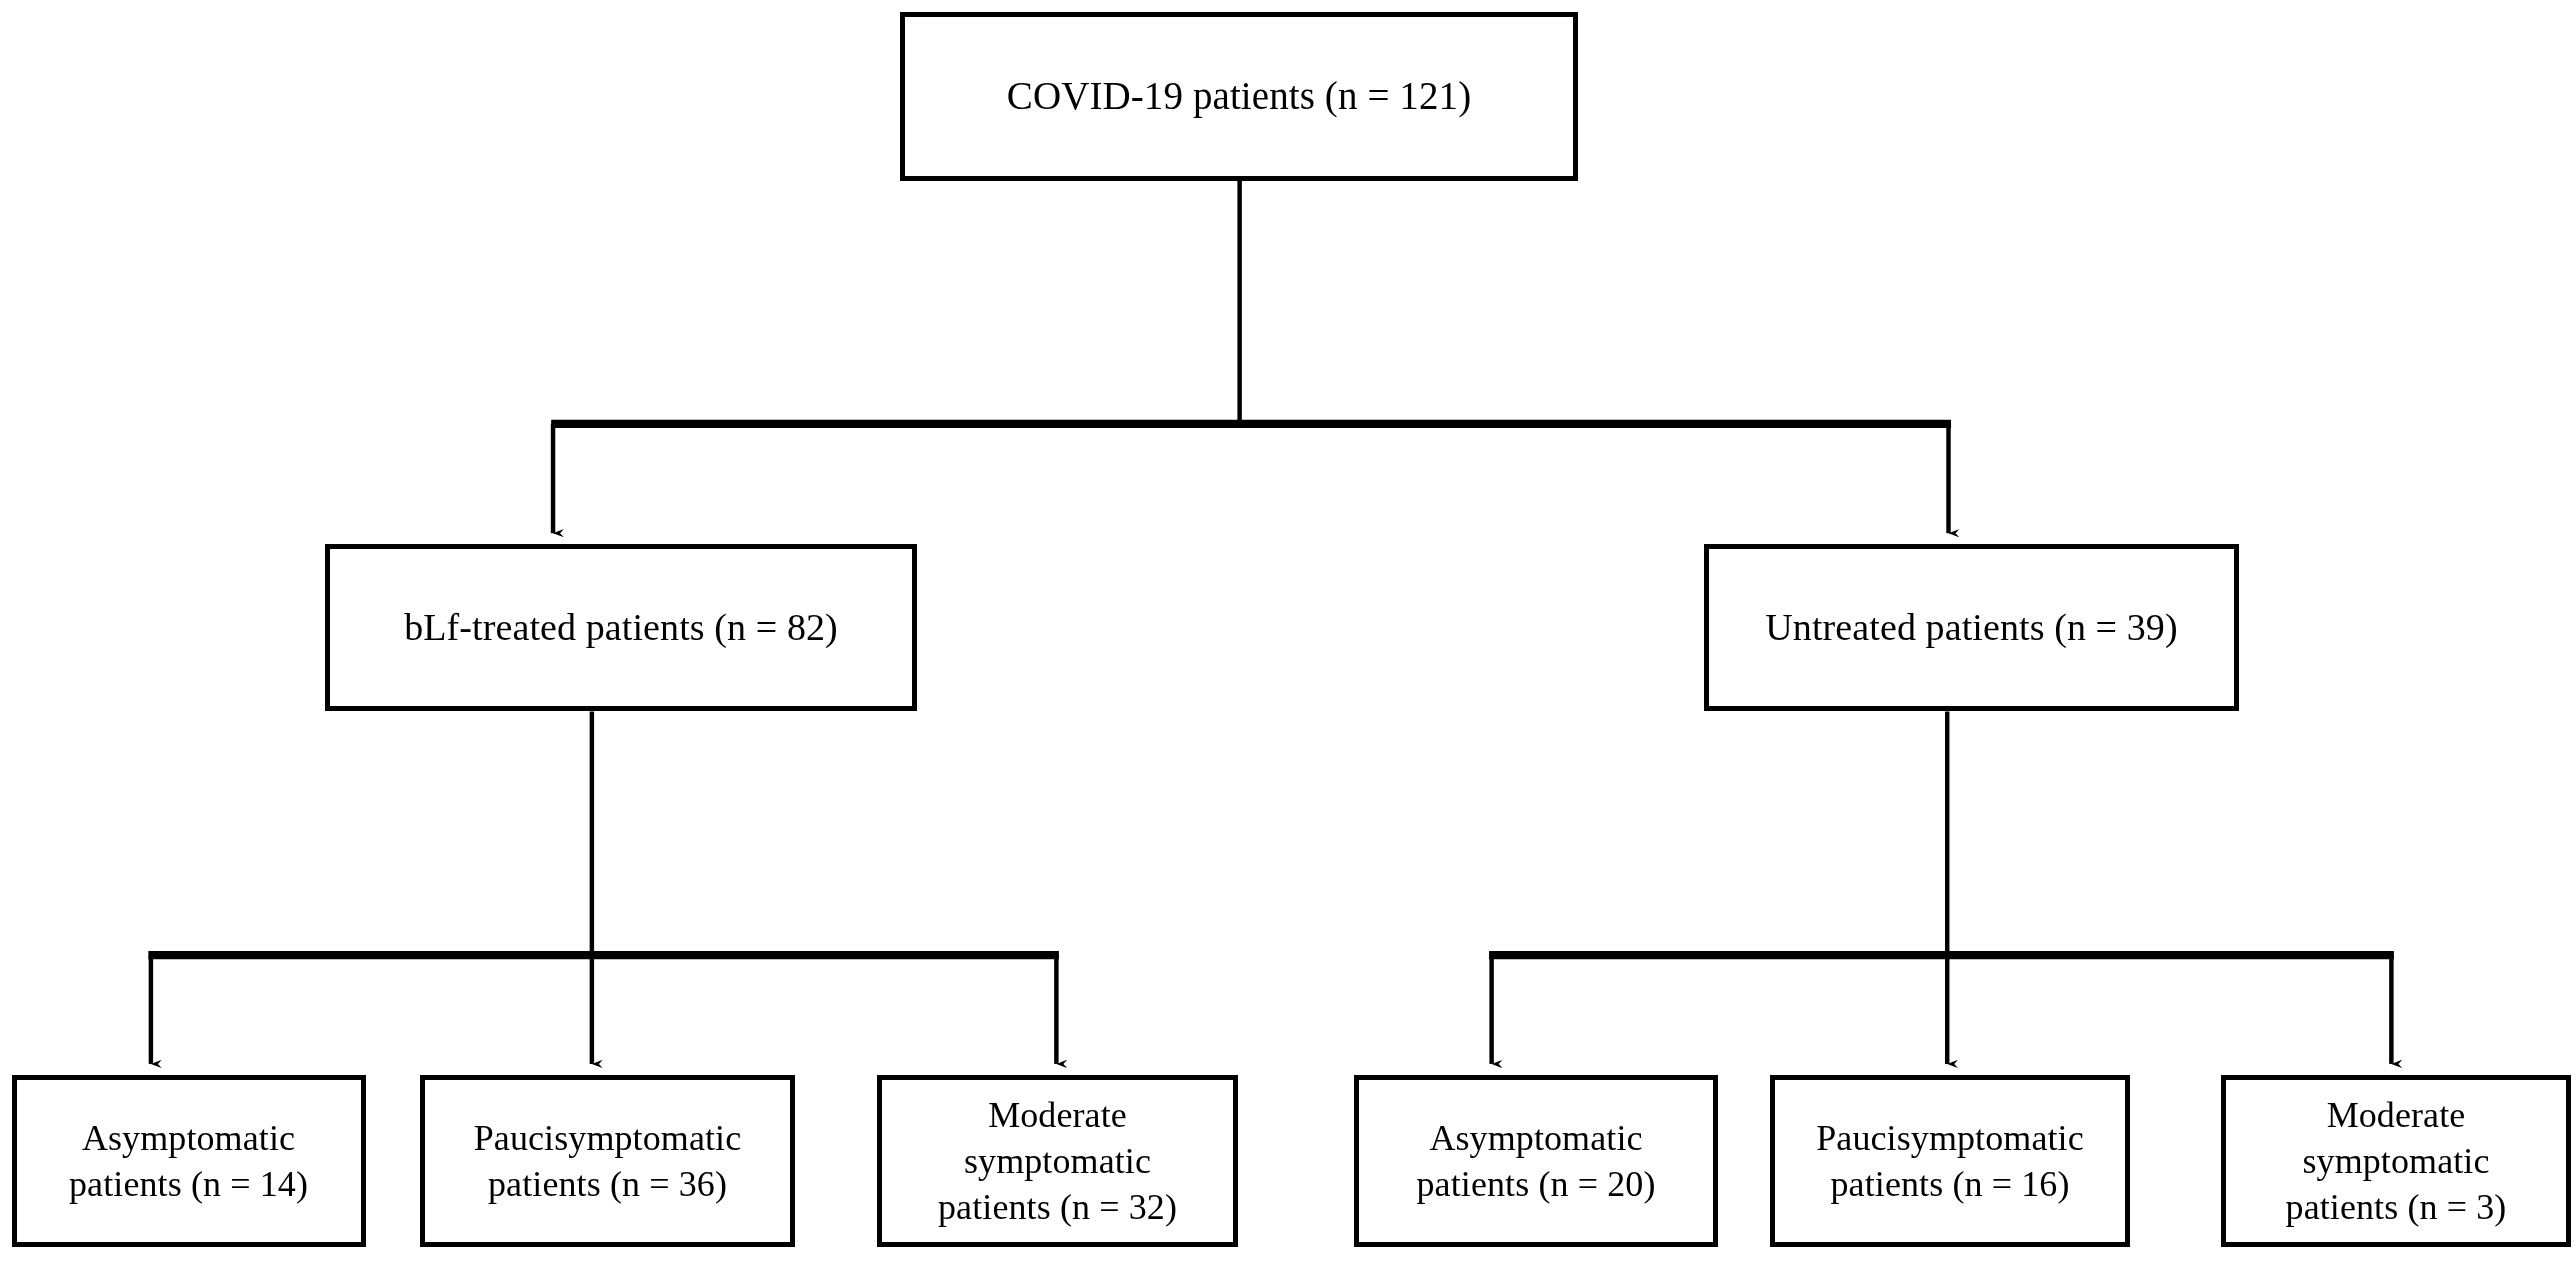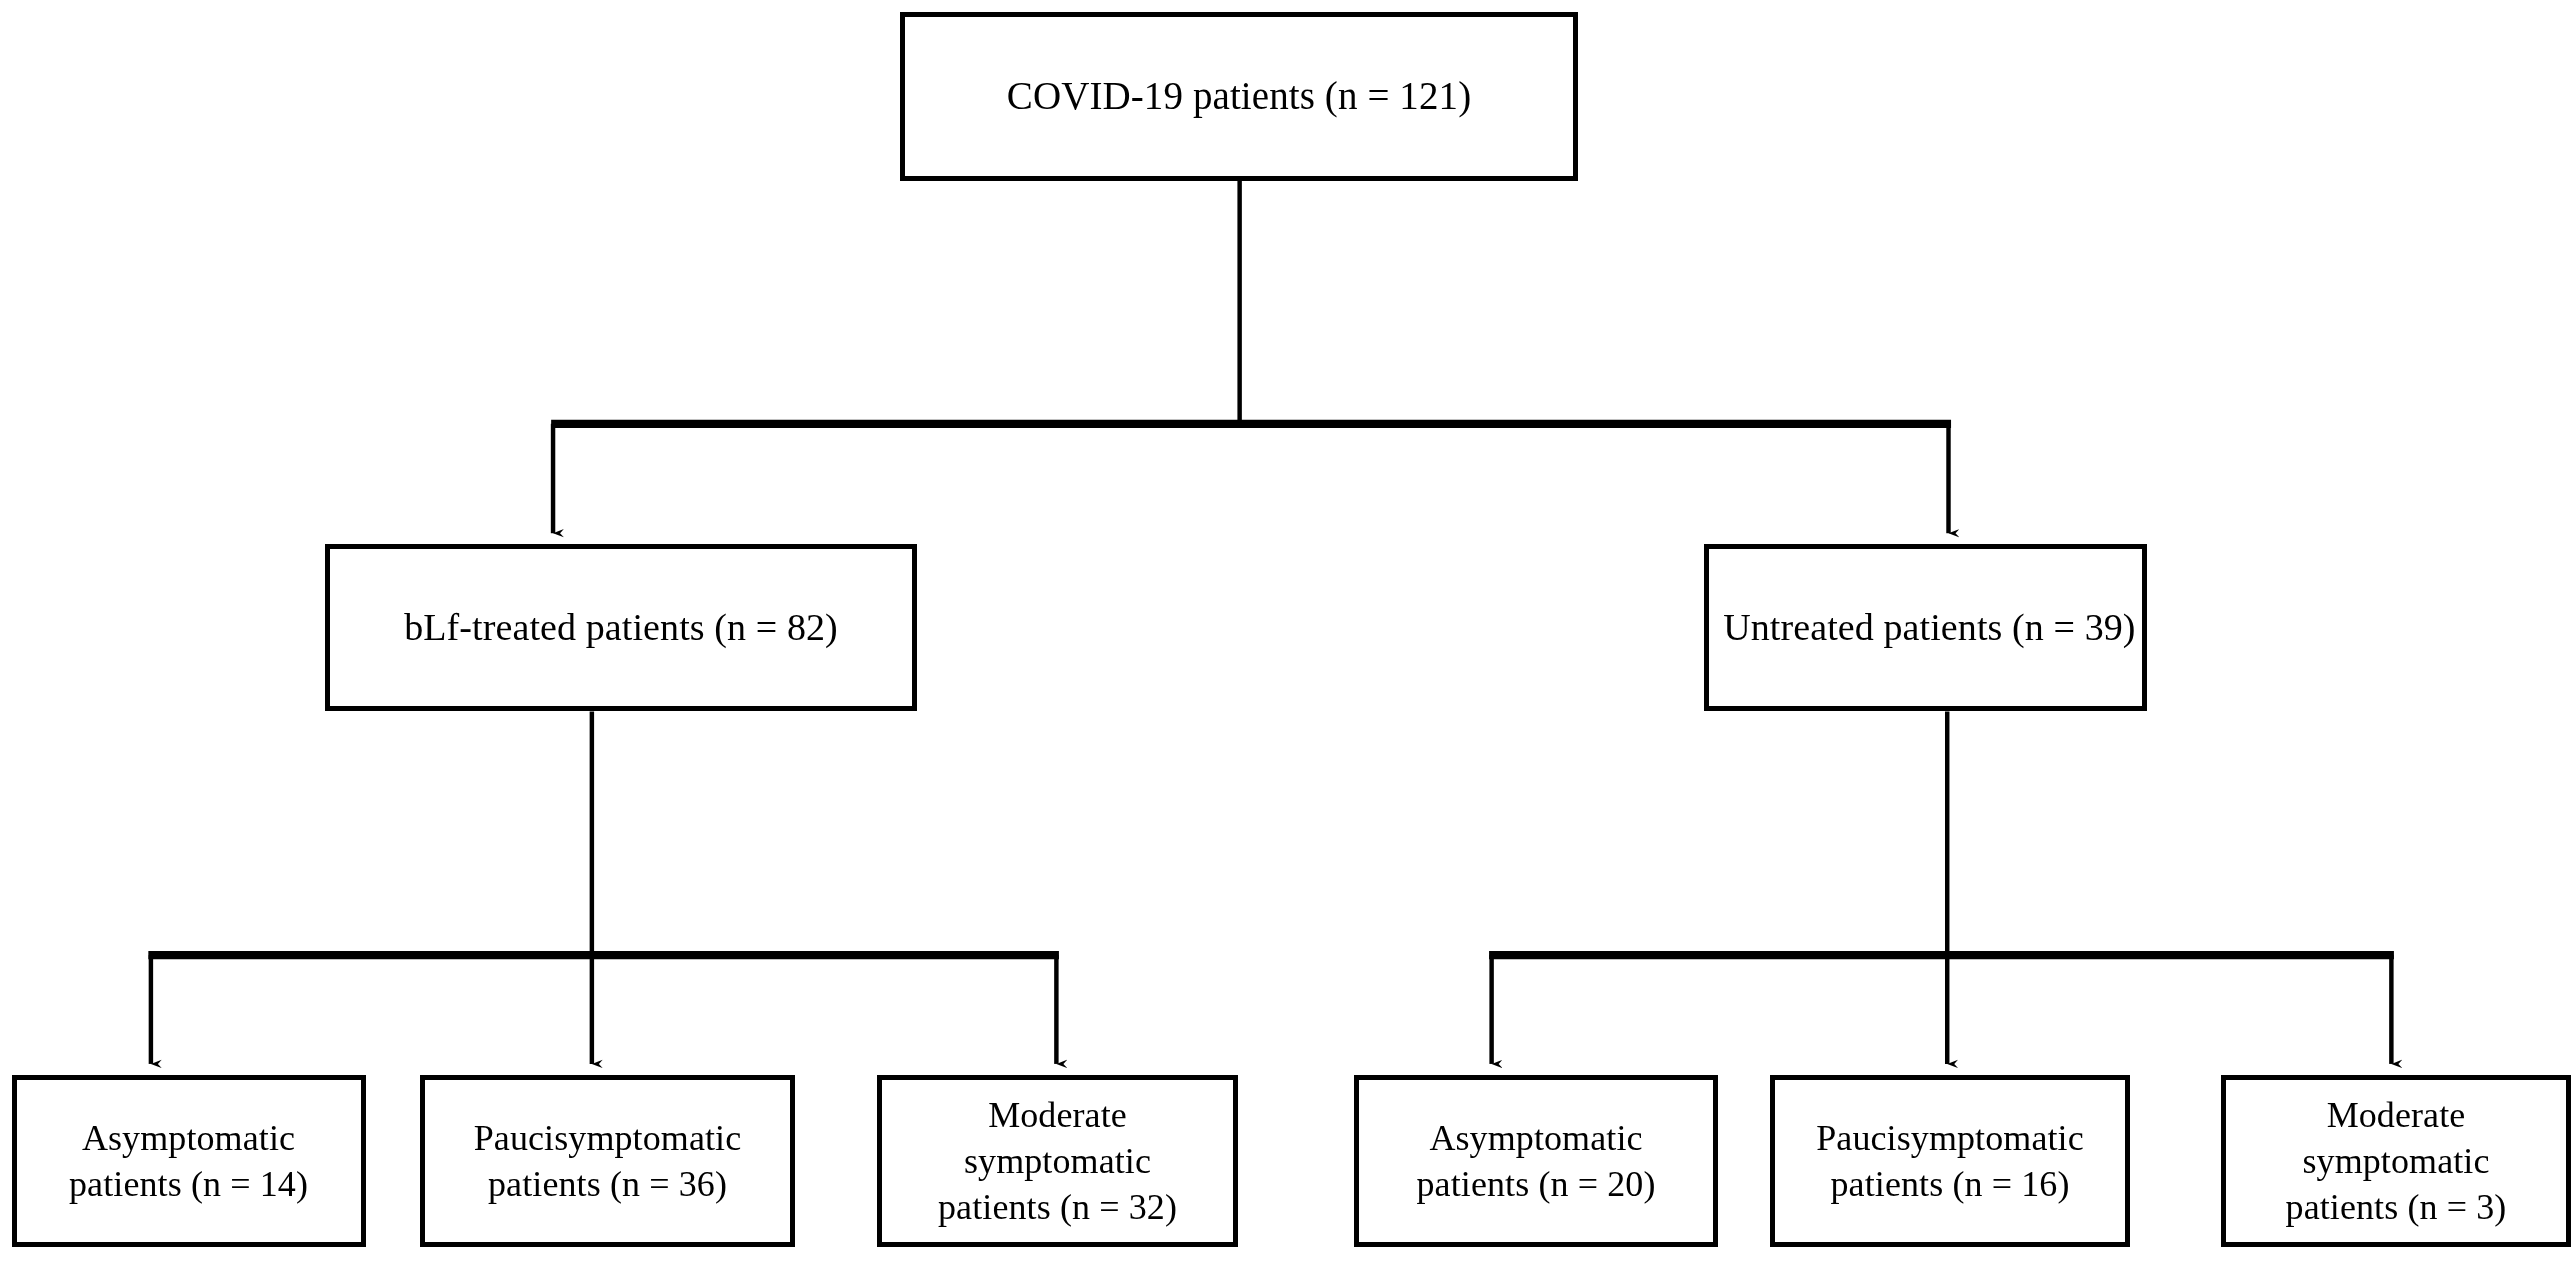--- a/index.html
+++ b/index.html
@@ -42,21 +42,21 @@
     display: block;
     width: 100%;
     padding: 0 6.4px;
     line-height: 1.28;
     letter-spacing: 0.1px;
     white-space: pre-line;
   }
   .n-root   { left: 900px; top: 11.5px;   width: 678px; height: 169px; font-size: 39px; }
   .n-lvl2   { top: 544px;   height: 167px; font-size: 38px; margin-left: 29px; }
   .n-bLf    { left: 296px;  width: 592px; }
-  .n-untr   { left: 1675px; width: 443px; text-align: right; }
+  .n-untr   { left: 1675px; width: 535px; }
   .n-leaf   { top: 1075px;  height: 172px; font-size: 36px; }
   .n-leaf-1 { left: 11.5px;   width: 354px; }
   .n-leaf-2 { left: 420px;  width: 375px; }
   .n-leaf-3 { left: 877px; width: 361px; }
   .n-leaf-4 { left: 1354px; width: 364px; }
   .n-leaf-5 { left: 1770px; width: 360px; }
   .n-leaf-6 { left: 2221px; width: 350px; }
 </style>
 </head>
 <body>

